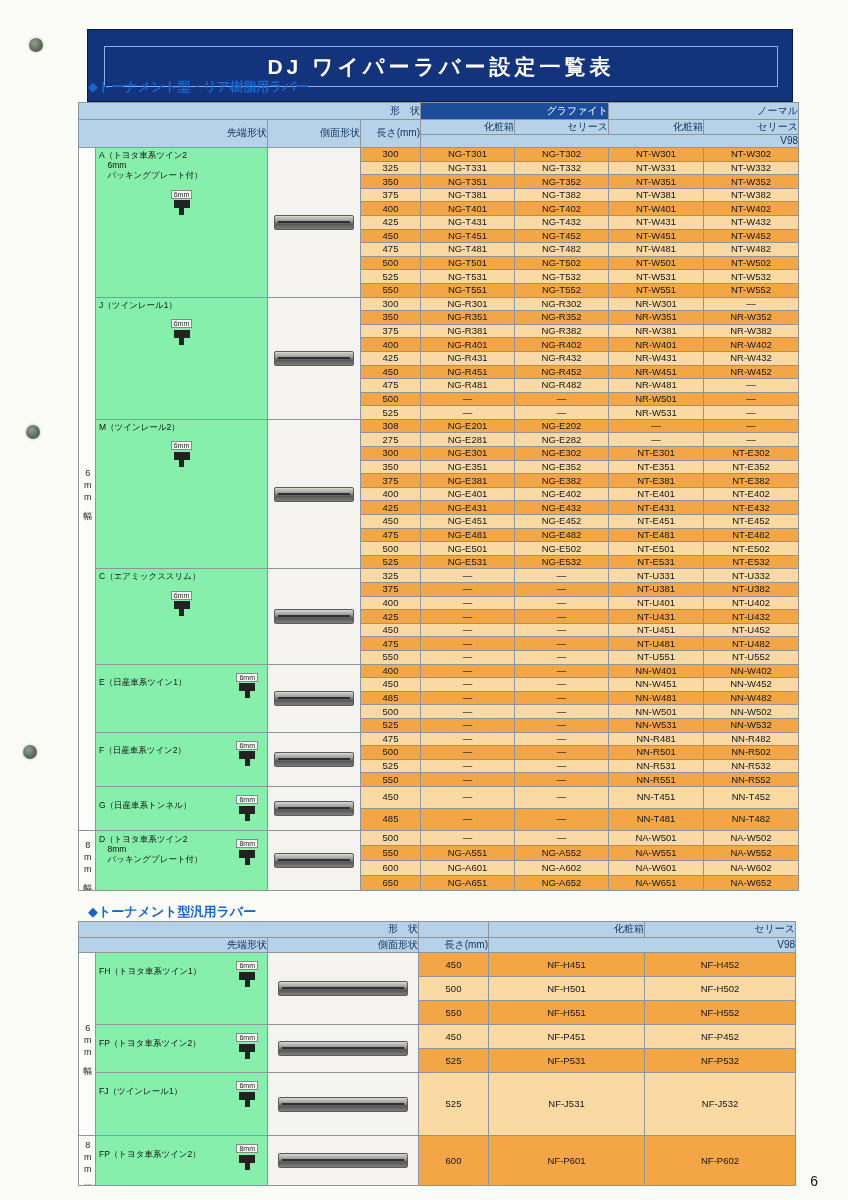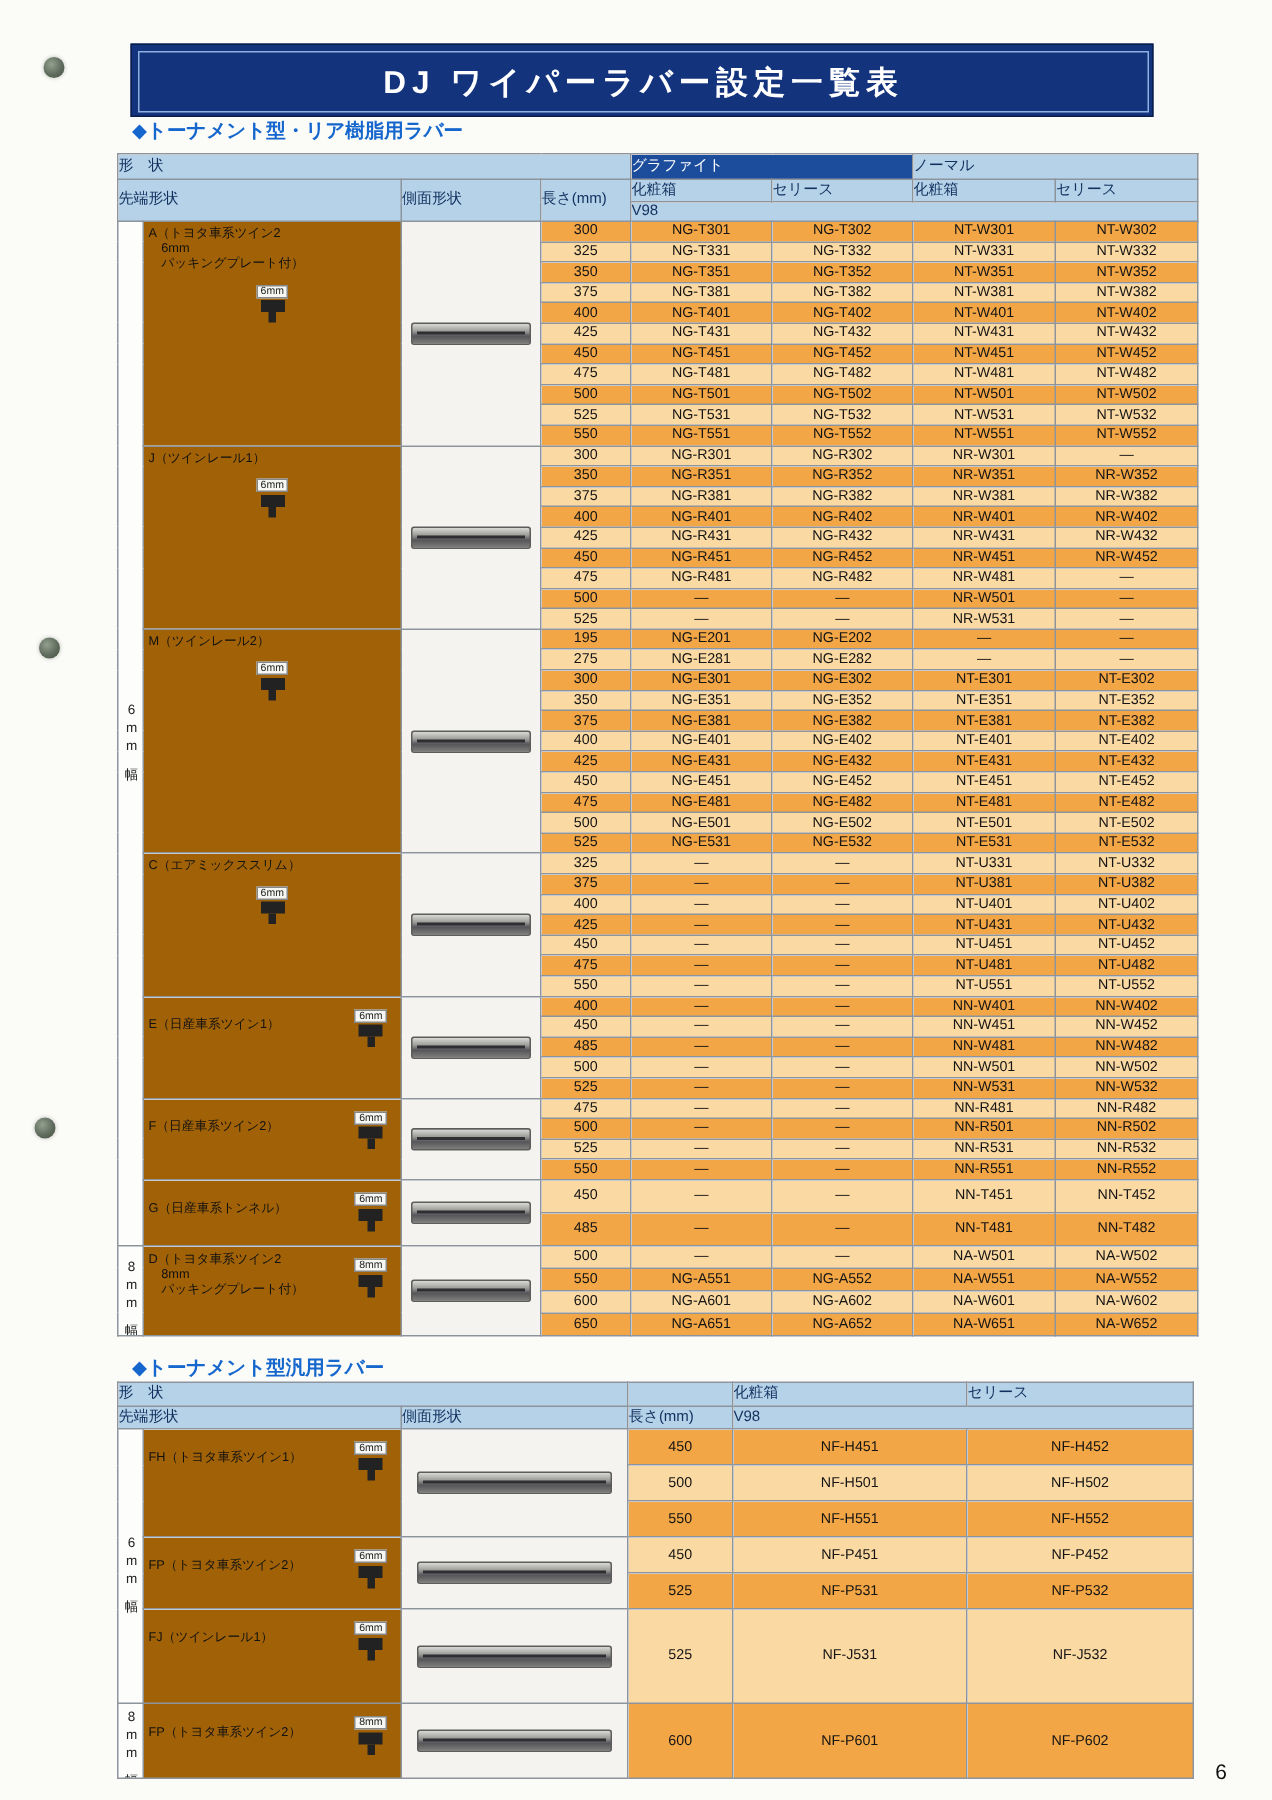--- a/index.html
+++ b/index.html
@@ -3,37 +3,37 @@
 <meta charset="utf-8">
 <style>
   html,body{margin:0;padding:0;}
   body{width:848px;height:1200px;position:relative;background:#e9ebe9;
        font-family:"Liberation Sans","DejaVu Sans",sans-serif;overflow:hidden;}
   .page{position:absolute;inset:0;background:#fbfbf8;}
   .hole{position:absolute;width:14px;height:14px;border-radius:50%;
         background:radial-gradient(circle at 38% 35%,#93a08f 0%,#5f6b5c 55%,#47523f 100%);
         box-shadow:0 0 3px rgba(0,0,0,.25);}
   .banner{position:absolute;left:87px;top:29px;width:672px;height:39px;
-          background:#14337d;border:1px solid #0a1e4e;padding:4px;}
+          background:#14337d;border:1px solid #0a1e4e;padding:16px;}
   .banner-inner{width:100%;height:100%;border:1px solid #8fb0e0;
           display:flex;align-items:center;justify-content:center;}
   .banner-title{color:#fff;font-size:21px;font-weight:bold;letter-spacing:4px;white-space:nowrap;}
   .sec-head{position:absolute;left:88px;color:#1566cd;font-weight:bold;font-size:13px;}
   #sec1-head{top:78px;}
   #sec2-head{top:903px;}
   table{border-collapse:collapse;table-layout:fixed;position:absolute;background:#fff;border:1px solid #5f6670;}
   #t1{left:78px;top:102px;width:720px;}
   #t2{left:78px;top:921px;width:717px;}
   th,td{border:1px solid #8d949c;padding:0;line-height:1.05;overflow:hidden;}
-  th{background:#b5d2e9;color:#11305e;font-weight:normal;font-size:10px;text-align:left;}
+  th{background:#b5d2e9;color:#11305e;font-weight:normal;font-size:10px;text-align:right;}
   th.graphite{background:#1c4d9d;color:#fff;}
   th.v98{font-size:10px;}
   td.wband{background:#fdfdfb;text-align:center;vertical-align:middle;}
   .vert{writing-mode:vertical-rl;text-orientation:upright;font-size:9px;letter-spacing:2px;color:#222;display:inline-block;}
-  td.tip{background:#a16207;vertical-align:top;padding:2px 3px;}
+  td.tip{background:#86efac;vertical-align:top;padding:2px 3px;}
   .tip-label{font-size:8.5px;color:#111;line-height:1.2;}
   .tip-label div{white-space:nowrap;}
   .tip-wrap.row{display:flex;justify-content:space-between;align-items:center;height:100%;}
   .tip-icon{text-align:center;margin-top:3px;}
   .tip-wrap.row .tip-icon{margin:0 6px 0 0;}
   .dim{display:inline-block;font-size:7px;color:#222;border:1px solid #888;background:#f6f6f2;padding:0 2px;margin-bottom:1px;}
   .tblock{width:16px;height:8px;background:#222;margin:0 auto;}
   .tstem{width:5px;height:7px;background:#222;margin:0 auto;}
   td.side{background:#f4f3ef;vertical-align:middle;}
   .blade{height:13px;width:85%;margin:0 auto;border:1px solid #5c5c5c;border-radius:2px;position:relative;
@@ -263,21 +263,21 @@
             <div class="tip-wrap">
               <div class="tip-label">
                 <div>M（ツインレール2）</div>
               </div>
               <div class="tip-icon"><div class="dim">6mm</div><div class="tblock"></div><div class="tstem"></div></div>
             </div>
           </td>
           <td class="side" rowspan="11">
             <div class="blade"></div>
           </td>
-          <td class="len rowc">195</td>
+          <td class="len rowc">308</td>
           <td class="val rowc">NG-E201</td>
           <td class="val rowc">NG-E202</td>
           <td class="val rowc">—</td>
           <td class="val rowc">—</td>
         </tr>
         <tr class="light" style="height: 13.6px;">
           <td class="len rowc">275</td>
           <td class="val rowc">NG-E281</td>
           <td class="val rowc">NG-E282</td>
           <td class="val rowc">—</td>

